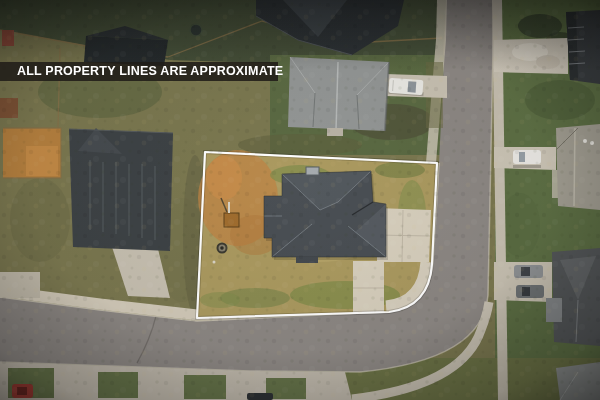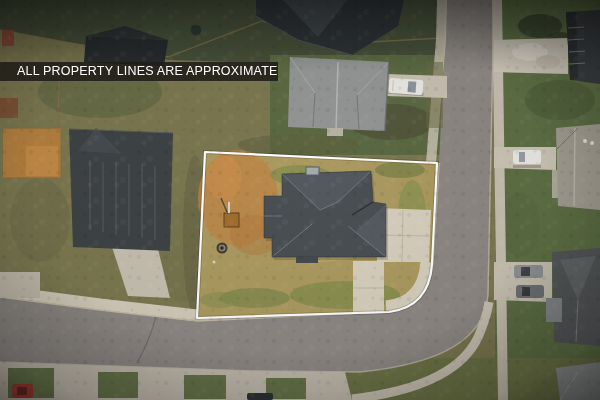--- a/index.html
+++ b/index.html
@@ -5,21 +5,21 @@
   html,body{margin:0;padding:0;background:#222;}
   .stage{
     position:relative;width:600px;height:400px;overflow:hidden;
     font-family:"Liberation Sans",sans-serif;
   }
   .stage svg{position:absolute;left:0;top:0;display:block;}
   .disclaimer-badge{
     position:absolute;left:0;top:62px;width:278px;height:19px;
     box-sizing:border-box;padding-left:17px;
     background:rgba(32,29,24,0.88);
-    color:#ffffff;font-size:12.5px;font-weight:400;letter-spacing:.2px;
+    color:#ffffff;font-size:12.5px;font-weight:700;letter-spacing:.2px;
     line-height:19px;white-space:nowrap;z-index:5;
   }
 </style>
 </head>
 <body>
 
 <div class="stage">
 <svg width="600" height="400" viewBox="0 0 600 400">
   <defs>
     <radialGradient id="vig" cx="48%" cy="45%" r="78%">

